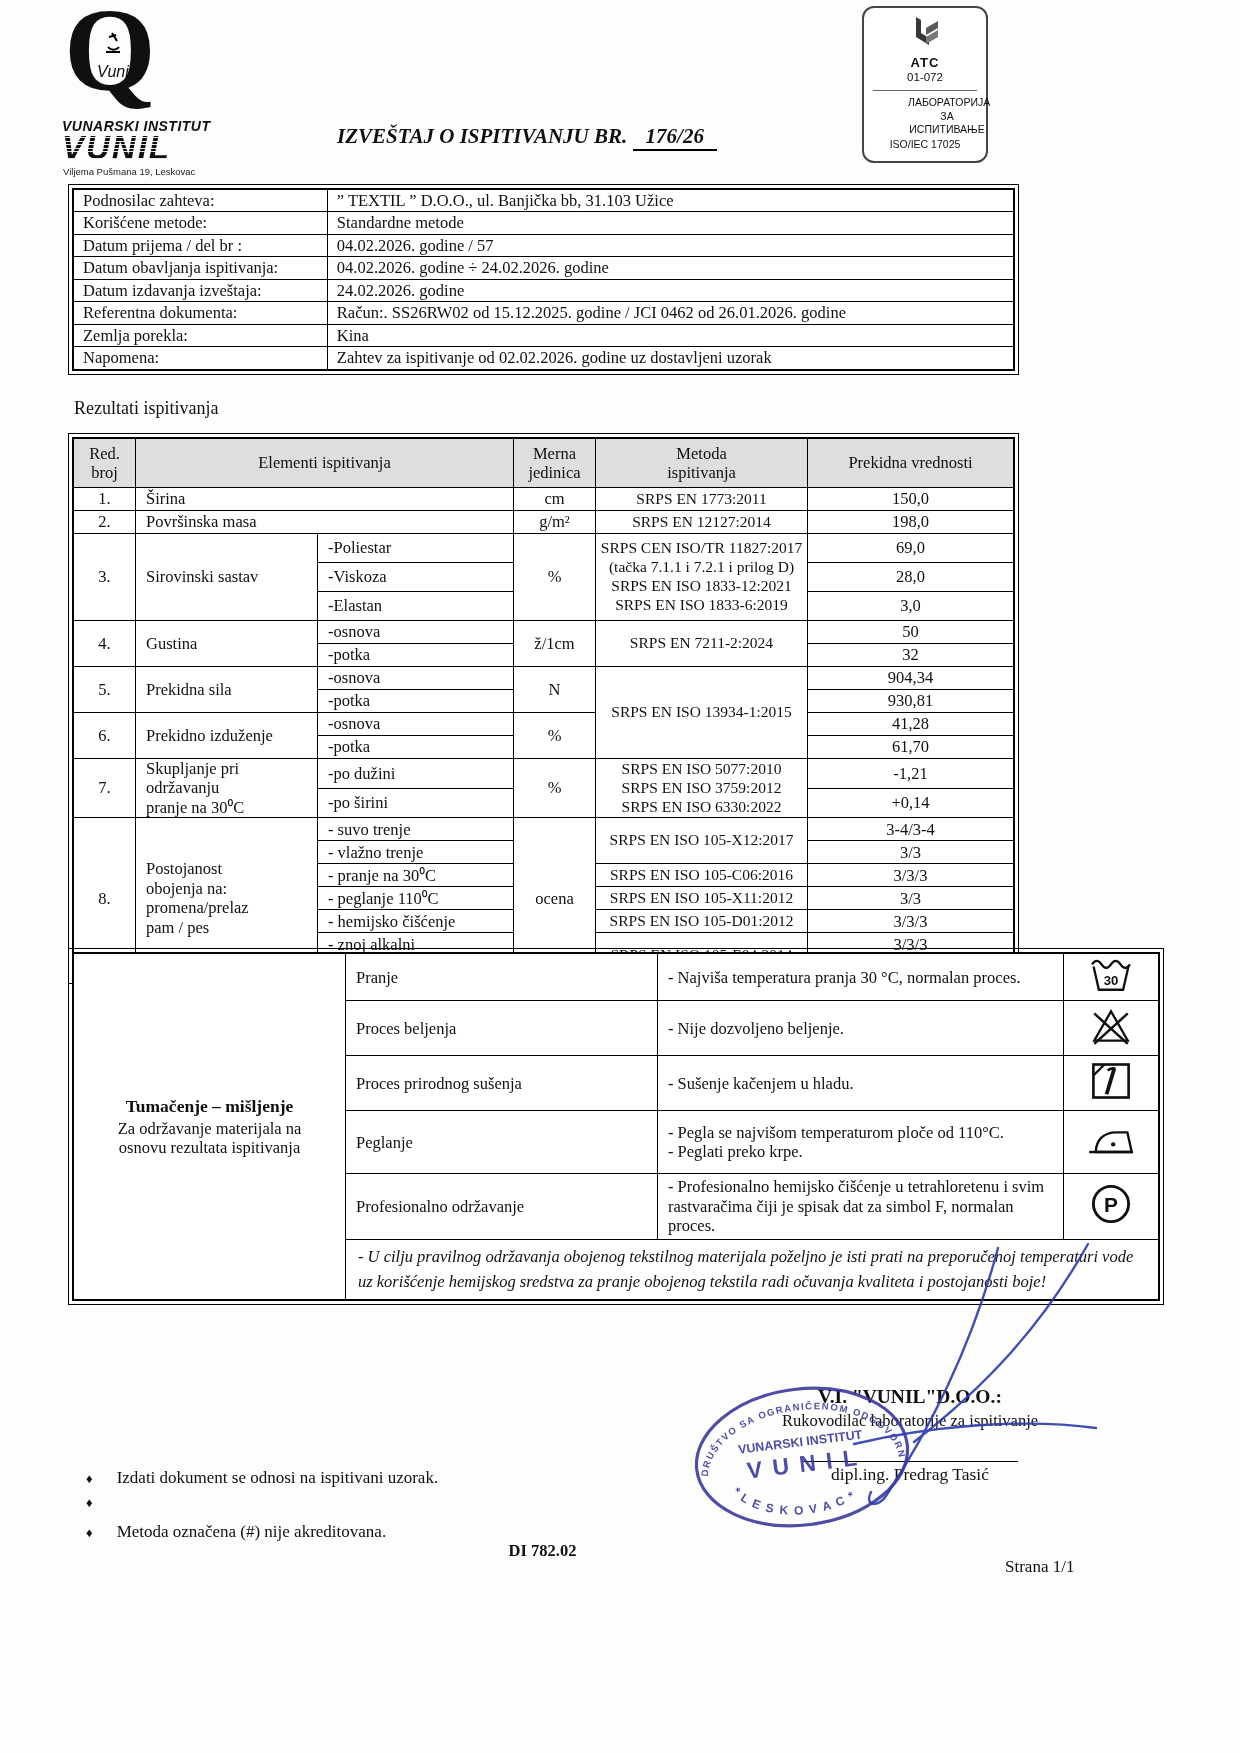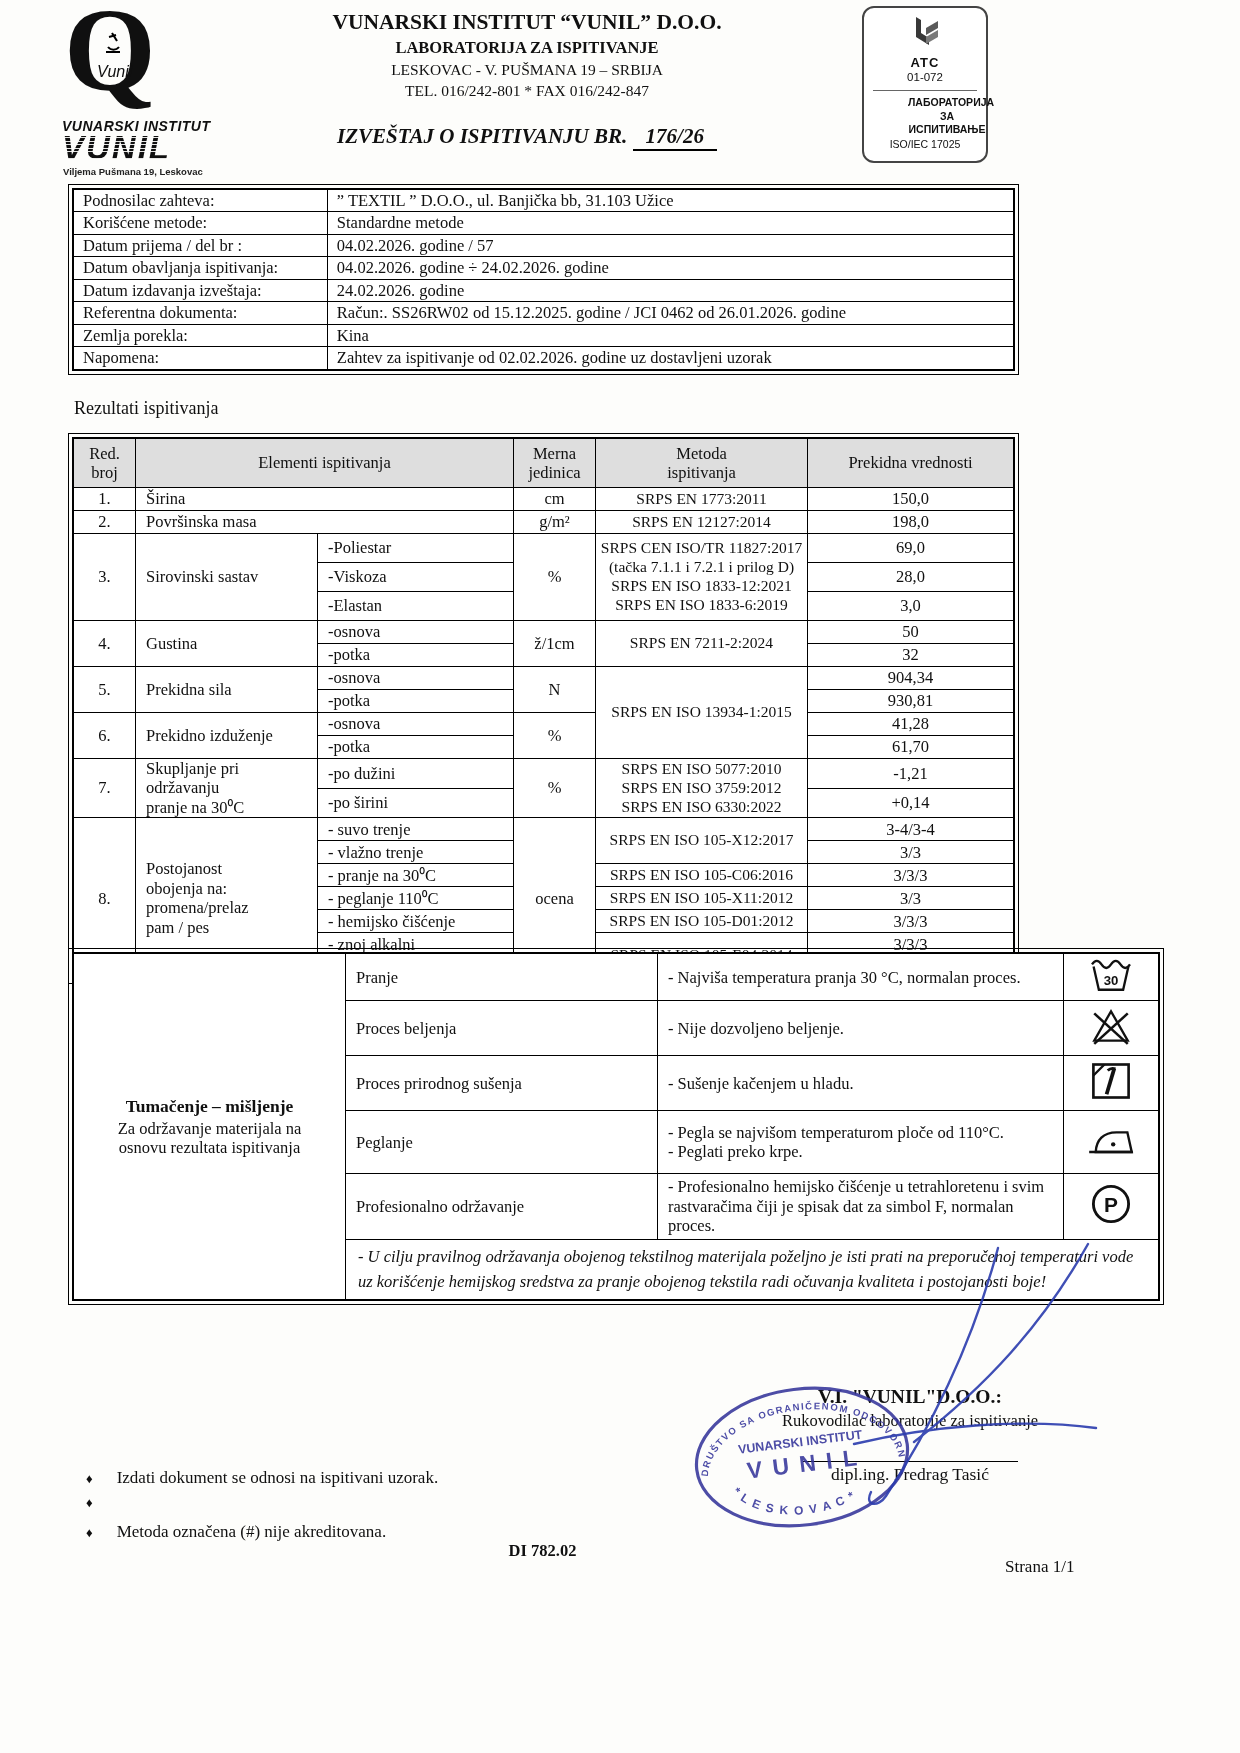--- a/index.html
+++ b/index.html
@@ -13,37 +13,37 @@
   .logo-scope{position:absolute;left:42px;top:26px;}
   .logo-q-label{position:absolute;left:35px;top:57px;font-style:italic;font-size:16px;
           font-family:"Liberation Sans",sans-serif;}
   .logo-inst{position:absolute;left:0;top:112px;font-family:"Liberation Sans",sans-serif;
           font-style:italic;font-weight:bold;font-size:14px;letter-spacing:.5px;}
   .logo-big{position:absolute;left:0;top:125px;font-family:"Liberation Sans",sans-serif;
           font-style:italic;font-weight:bold;font-size:33px;letter-spacing:2px;line-height:1;}
   .logo-big::after{content:"";position:absolute;inset:0;
           background:repeating-linear-gradient(180deg,transparent 0 2.5px,rgba(253,253,251,.9) 2.5px 3.5px);}
   .logo-addr{position:absolute;left:1px;top:160px;font-family:"Liberation Sans",sans-serif;
-          font-weight:bold;font-size:9.5px;color:#222;}
+          font-weight:normal;font-size:9.5px;color:#222;}
 
   .header-center{position:absolute;left:262px;top:10px;width:530px;text-align:center;}
   .hc-company{font-size:21.5px;font-weight:bold;}
   .hc-lab{font-size:16.5px;font-weight:bold;margin-top:3px;}
   .hc-addr,.hc-tel{font-size:15.5px;margin-top:3px;}
   .report-line{position:absolute;left:262px;top:124px;width:530px;text-align:center;
           font-size:21px;font-weight:bold;font-style:italic;}
   .report-number{border-bottom:2.5px solid #000;padding:0 13px 1px 13px;}
 
   .badge{position:absolute;left:862px;top:6px;width:122px;height:153px;border:2px solid #444;
          border-radius:12px;text-align:center;font-family:"Liberation Sans",sans-serif;background:#fff;}
   .badge-logo{margin-top:7px;}
   .badge-atc{font-weight:bold;font-size:13px;letter-spacing:1px;margin-top:0px;}
   .badge-num{font-size:11.5px;margin-top:1px;}
   .badge-div{border-top:1.5px solid #666;margin:7px 9px 5px 9px;}
-  .badge-cyr{font-weight:bold;font-size:10.5px;line-height:1.3;padding-left:44px;}
+  .badge-cyr{font-weight:normal;font-size:10.5px;line-height:1.3;padding-left:44px;}
   .badge-iso{font-size:10.5px;margin-top:1px;}
 
   
   .dbl{border:1.5px solid #000;outline:1px solid #000;outline-offset:3px;background:#fff;}
   table{border-collapse:collapse;width:100%;table-layout:fixed;}
   td,th{border:1px solid #000;vertical-align:middle;line-height:1.18;overflow:hidden;}
   .ml{white-space:pre-line;}
 
   
   .info-wrap{position:absolute;left:72px;top:188px;width:941px;}
@@ -105,26 +105,20 @@
         <path d="M4,15 a7,7 0 0 0 11,0"></path>
         <line x1="2" y1="20" x2="16" y2="20"></line>
       </g>
     </svg>
     <div class="logo-q-label">Vunil</div>
     <div class="logo-inst">VUNARSKI INSTITUT</div>
     <div class="logo-big">VUNIL</div>
     <div class="logo-addr">Viljema Pušmana 19, Leskovac</div>
   </div>
 
-  <div class="header-center">
-    <div class="hc-company">VUNARSKI INSTITUT “VUNIL” D.O.O.</div>
-    <div class="hc-lab">LABORATORIJA ZA ISPITIVANJE</div>
-    <div class="hc-addr">LESKOVAC - V. PUŠMANA 19 – SRBIJA</div>
-    <div class="hc-tel">TEL. 016/242-801 * FAX  016/242-847</div>
-  </div>
 
   <div class="report-line">
     <span>IZVEŠTAJ O ISPITIVANJU BR.</span>
     <span class="report-number">176/26</span>
   </div>
 
   <div class="badge">
     <svg class="badge-logo" width="42" height="36" viewBox="0 0 42 36">
       <path d="M12,2 L12,22 L25,30 L25,23 L17,18 L17,5 Z" fill="#383838"></path>
       <path d="M34,6 L22,13 L22,20 L34,13 Z" fill="#5a5a5a"></path>

